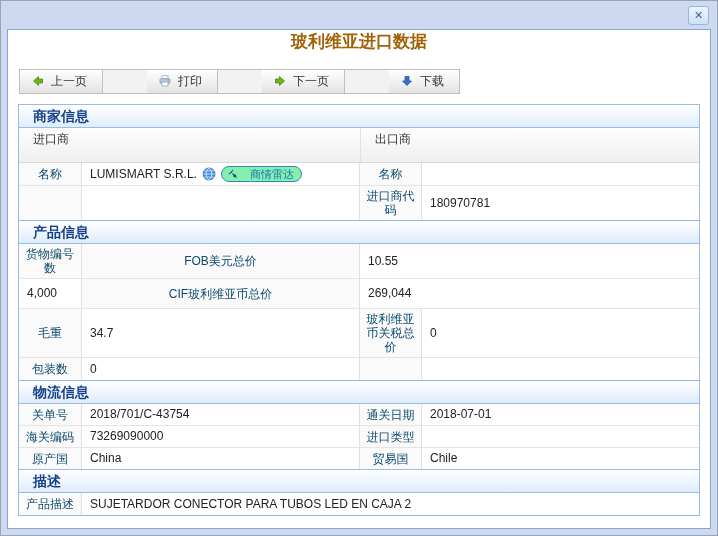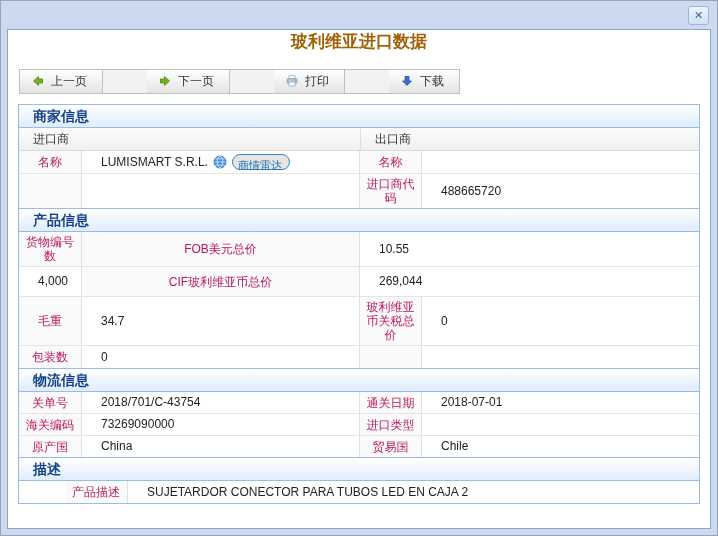--- a/index.html
+++ b/index.html
@@ -57,48 +57,48 @@
     border-bottom:1px solid #99bbe8;
     color:#15428b; font-weight:bold;
     padding:4px 0 4px 14px; font-size:14px; line-height:14px;
   }
   .sec-header.first { border-top:none; }
   .subheader {
     display:grid; grid-template-columns:341px 1fr;
     background:linear-gradient(#fdfdfd,#efefef);
     border-bottom:1px solid #d9d9d9;
   }
-  .subheader > div { padding:4px 0 4px 14px; line-height:14px; color:#333; }
+  .subheader > div { padding:4px 0 16px 14px; line-height:14px; color:#333; }
   .subheader > div + div { border-left:1px solid #e0e0e0; }
 
   .row {
     display:grid; grid-template-columns:62px 278px 62px 1fr;
     border-bottom:1px solid #e4e4e4;
   }
   .row.last { border-bottom:none; }
   .row > div { display:flex; align-items:center; }
   .row > div + div { border-left:1px solid #e0e0e0; }
   .lbl {
     background:#fafafa; justify-content:center; text-align:center;
-    padding:3px 2px; color:#be185d; word-break:break-all; line-height:14px;
-  }
-  .val { padding:3px 19px; color:#222; line-height:15px; }
+    padding:3px 2px; color:#0c4a6e; word-break:break-all; line-height:14px;
+  }
+  .val { padding:3px 8px; color:#222; line-height:15px; }
   .h22 { min-height:22px; }
   .h20 { min-height:20px; }
   .h30 { min-height:30px; }
-  .row-desc { grid-template-columns:62px 1fr;margin-left:46px; }
+  .row-desc { grid-template-columns:62px 1fr; }
 
   .name-wrap { display:flex; align-items:center; gap:5px; }
   .globe { display:inline-flex; width:14px; height:14px; cursor:pointer; }
   .radar-badge {
-    display:inline-flex; align-items:center; gap:3px;
+    display:inline-flex; align-items:center; gap:12px;
     border:1px solid #2f88c5; border-radius:9px;
     padding:0 7px 1px 5px; height:16px;
-    color:#1e72b8; font-size:11px; cursor:pointer; background:#e5e5e5;
-    line-height:14px; white-space:nowrap;flex-direction:column;
+    color:#1e72b8; font-size:11px; cursor:pointer; background:#86efac;
+    line-height:14px; white-space:nowrap;
   }
   .radar-badge svg { width:11px; height:11px; }
 </style>
 </head>
 <body>
 
 <div class="stage">
 
   <div class="close-btn">
     <span>✕</span>
@@ -109,39 +109,39 @@
     <div class="page-title">玻利维亚进口数据</div>
 
     <div class="toolbar">
       <button class="tb-btn">
         <span class="ico">
           <svg viewBox="0 0 12 12">
               <path d="M6.5 1.5 L1.5 6 L6.5 10.5 V8 H10.5 V4 H6.5 Z" fill="#74b21c" stroke="#4e8912" stroke-width="0.8"></path>
             </svg>
         </span>
         <span>上一页</span>
-      </button>
-      <button class="tb-btn">
-        <span class="ico">
-          <svg viewBox="0 0 12 12">
-              <path d="M5.5 1.5 L10.5 6 L5.5 10.5 V8 H1.5 V4 H5.5 Z" fill="#74b21c" stroke="#4e8912" stroke-width="0.8"></path>
-            </svg>
-        </span>
-        <span>下一页</span>
       </button>
       <button class="tb-btn">
         <span class="ico">
           <svg viewBox="0 0 12 12">
             <rect x="3" y="0.8" width="6" height="3" fill="#ffffff" stroke="#8ba0b5" stroke-width="0.7"></rect>
             <rect x="1" y="3.8" width="10" height="4.4" rx="0.8" fill="#b9cbdd" stroke="#7d93a8" stroke-width="0.7"></rect>
             <rect x="3" y="7" width="6" height="4" fill="#ffffff" stroke="#8ba0b5" stroke-width="0.7"></rect>
             <circle cx="9.3" cy="5" r="0.6" fill="#5a7a96"></circle>
           </svg>
         </span>
         <span>打印</span>
+      </button>
+      <button class="tb-btn">
+        <span class="ico">
+          <svg viewBox="0 0 12 12">
+              <path d="M5.5 1.5 L10.5 6 L5.5 10.5 V8 H1.5 V4 H5.5 Z" fill="#74b21c" stroke="#4e8912" stroke-width="0.8"></path>
+            </svg>
+        </span>
+        <span>下一页</span>
       </button>
       <button class="tb-btn">
         <span class="ico">
           <svg viewBox="0 0 12 12">
               <path d="M4 1.5 H8 V6 H10.5 L6 10.5 L1.5 6 H4 Z" fill="#3a6fc9" stroke="#2a55a0" stroke-width="0.8"></path>
             </svg>
         </span>
         <span>下载</span>
       </button>
     </div>
@@ -175,21 +175,21 @@
             </span>
           </span>
         </div>
         <div class="lbl">名称</div>
         <div class="val"></div>
       </div>
       <div class="row h22 last">
         <div class="lbl"></div>
         <div class="val"></div>
         <div class="lbl">进口商代码</div>
-        <div class="val">488665720</div>
+        <div class="val">180970781</div>
       </div>
 
       <div class="sec-header">产品信息</div>
       <div class="row h30">
         <div class="lbl">货物编号数</div>
         <div class="lbl">FOB美元总价</div>
         <div class="val">10.55</div>
       </div>
       <div class="row h30">
         <div class="val">4,000</div>

